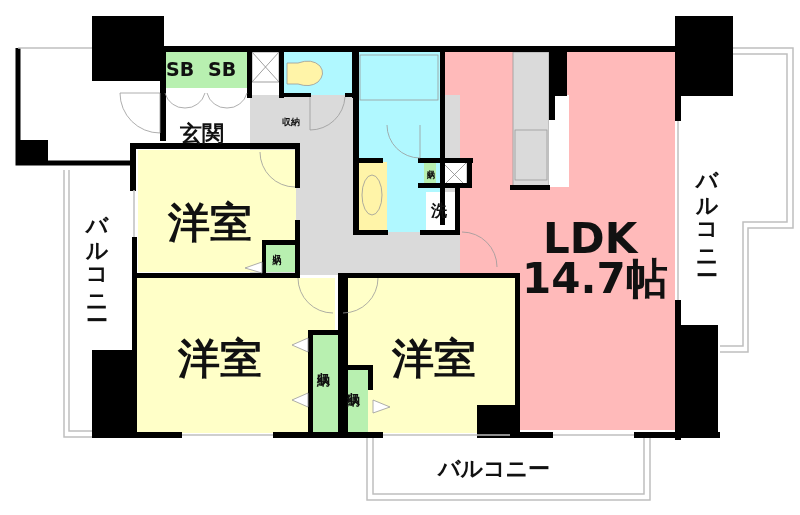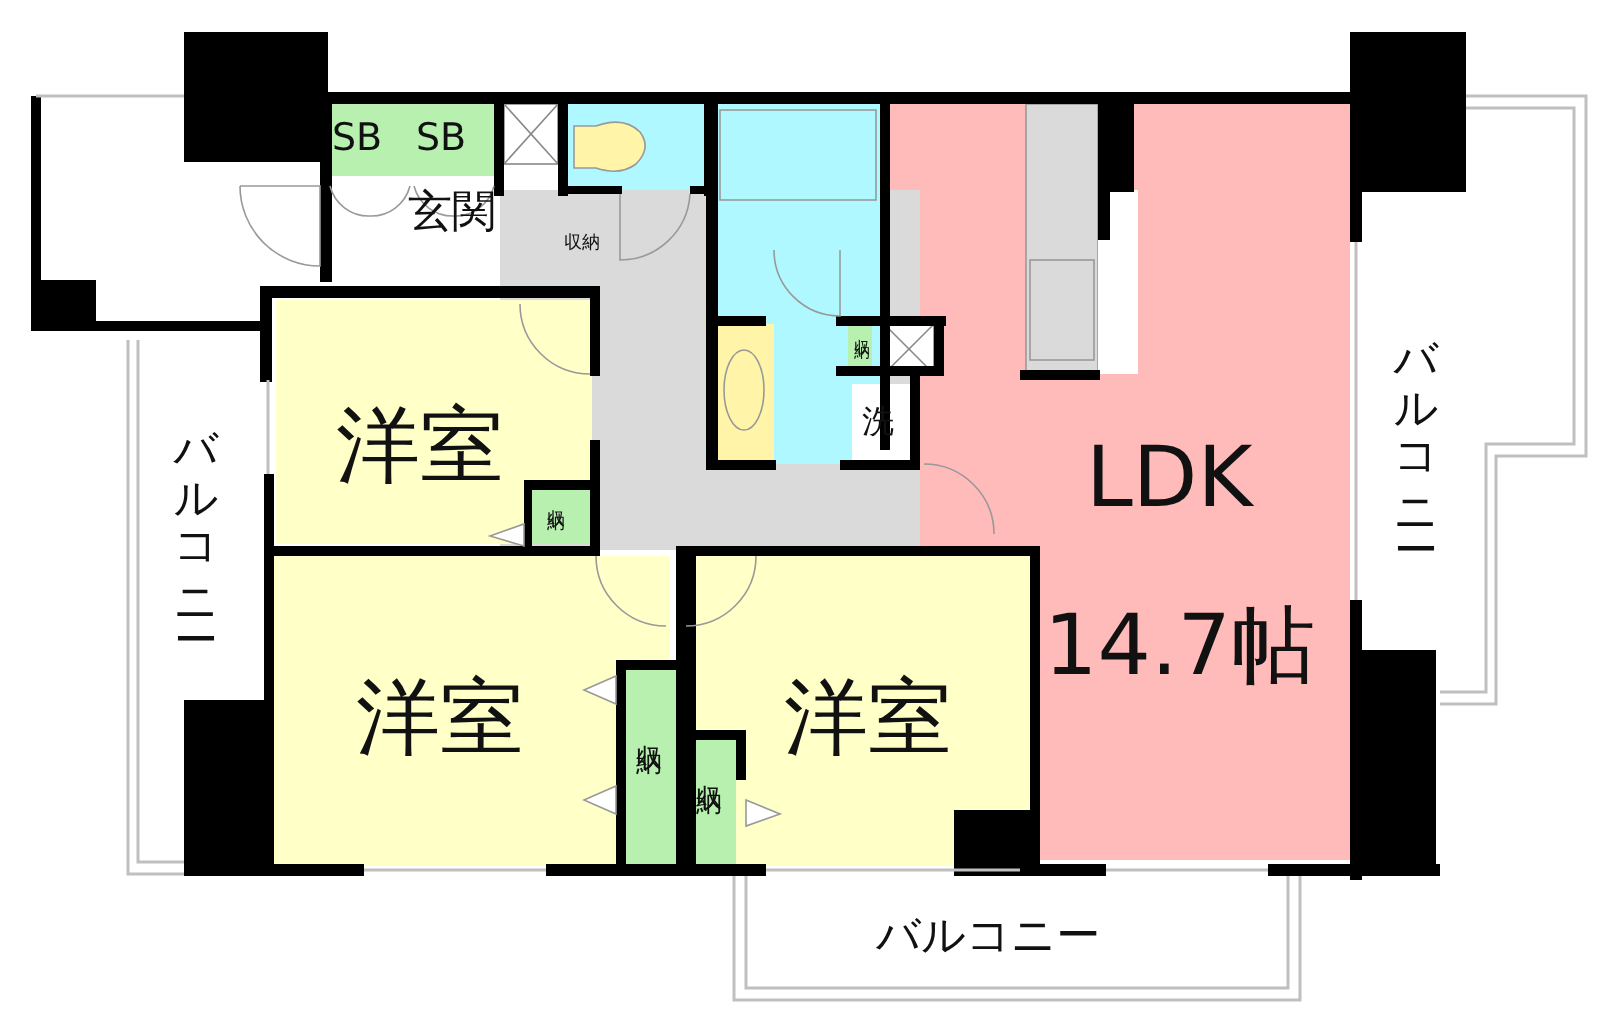--- a/index.html
+++ b/index.html
@@ -1,18 +1,18 @@
 <!DOCTYPE html>
 <html><head>
 <meta charset="utf-8">
 <style>
   html,body{margin:0;padding:0;background:#fff;}
   body{width:800px;height:515px;position:relative;overflow:hidden;font-family:"DejaVu Sans","Liberation Sans",sans-serif;}
   #plan{position:absolute;left:0;top:0;width:800px;height:515px;}
-  .lbl{position:absolute;color:#111;white-space:nowrap;line-height:1;}
+  .lbl{position:absolute;color:#111;white-space:nowrap;line-height:1;font-weight:bold;}
   .big{font-size:42px;}
   .mid{font-size:22px;}
   .sm{font-size:13px;}
   .tiny{font-size:9px;}
   .vert{writing-mode:vertical-rl;text-orientation:upright;letter-spacing:2px;}
 </style>
 </head>
 <body>
 
 <svg id="plan" viewBox="0 0 800 515" xmlns="http://www.w3.org/2000/svg">
@@ -138,25 +138,25 @@
   <g stroke="#BFBFBF" stroke-width="1.5">
     <line x1="134" y1="190" x2="134" y2="237"></line>
     <line x1="182" y1="435" x2="273" y2="435"></line>
     <line x1="383" y1="435" x2="510" y2="435"></line>
     <line x1="553" y1="435" x2="634" y2="435"></line>
     <line x1="678" y1="121" x2="678" y2="300"></line>
   </g>
 </svg>
 
 <div class="lbl big" style="left:543px;top:218px;">LDK</div>
-<div class="lbl big" style="left:522px;top:258px;margin-top:44px;">14.7帖</div>
+<div class="lbl big" style="left:522px;top:258px;">14.7帖</div>
 <div class="lbl big" style="left:168px;top:202px;">洋室</div>
 <div class="lbl big" style="left:178px;top:338px;">洋室</div>
 <div class="lbl big" style="left:392px;top:338px;">洋室</div>
-<div class="lbl mid" style="left:180px;top:96px;margin-left:24px;">玄関</div>
+<div class="lbl mid" style="left:180px;top:123px;">玄関</div>
 <div class="lbl mid" style="left:166px;top:60px;font-size:19px;">SB</div>
 <div class="lbl mid" style="left:208px;top:60px;font-size:19px;">SB</div>
 <div class="lbl sm" style="left:431px;top:203px;font-size:16px;">洗</div>
 <div class="lbl tiny" style="left:282px;top:118px;">収納</div>
 <div class="lbl tiny vert" style="left:272px;top:247px;">収納</div>
 <div class="lbl sm vert" style="left:317px;top:362px;">収納</div>
 <div class="lbl sm vert" style="left:347px;top:382px;">収納</div>
 <div class="lbl tiny vert" style="left:426px;top:163px;font-size:8px;">収納</div>
 <div class="lbl mid vert" style="left:86px;top:200px;">バルコニー</div>
 <div class="lbl mid vert" style="left:696px;top:155px;">バルコニー</div>

